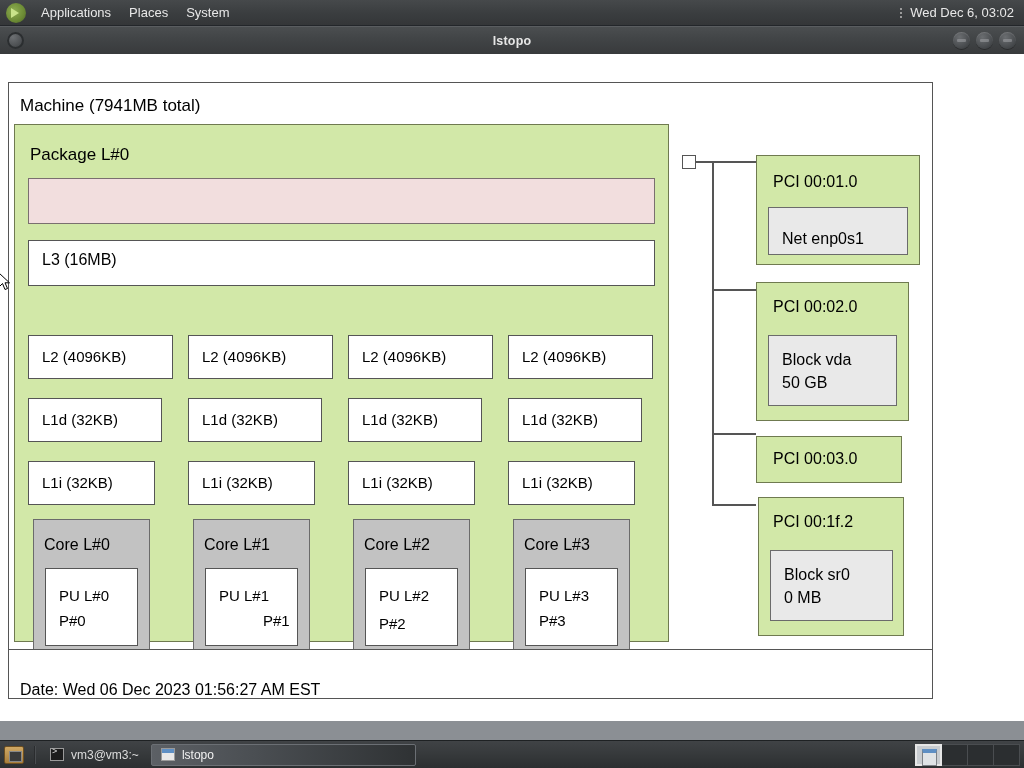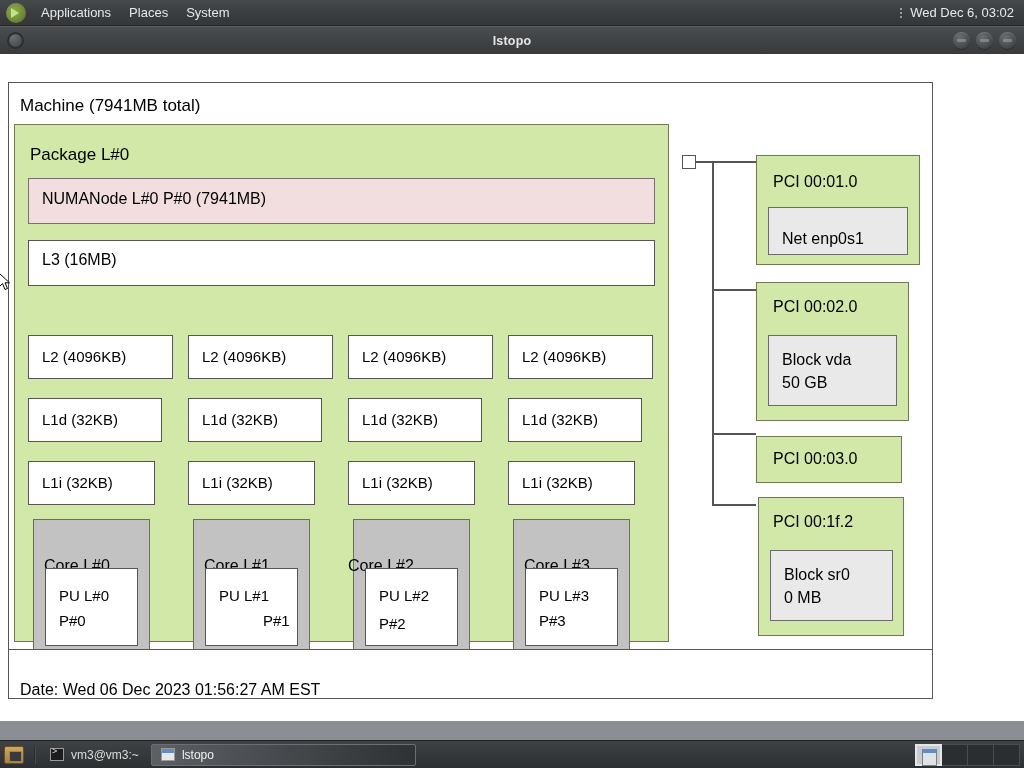--- a/index.html
+++ b/index.html
@@ -100,21 +100,21 @@
     background: #ffffff; border: 1px solid #555;
   }
   #l3-label { left: 42px; top: 197px; font-size: 16px; }
 
   .cache-box { background: #ffffff; border: 1px solid #555; position: absolute; }
   .cache-label { position: absolute; font-size: 15px; color: #000; white-space: pre; }
 
   .core-box {
     position: absolute; background: #c2c2c2; border: 1px solid #6b6b6b;
   }
-  .core-label { position: absolute; font-size: 16px; color: #000; margin-top: 21px; }
+  .core-label { position: absolute; font-size: 16px; color: #000; }
   .pu-box { position: absolute; background: #ffffff; border: 1px solid #555; }
   .pu-label { position: absolute; font-size: 15px; color: #000; line-height: 20px; text-align: right; }
 
   
   .tree-line { position: absolute; background: #555; }
   #io-root-square {
     position: absolute; left: 682px; top: 101px; width: 14px; height: 14px;
     background: #fff; border: 1px solid #555;
   }
   .pci-box { position: absolute; background: #d2e8a8; border: 1px solid #6f7a50; }
@@ -213,21 +213,20 @@
 
   <div id="canvas">
 
     <div class="box" id="machine-box"></div>
     <div class="lbl" id="machine-label">Machine (7941MB total)</div>
 
     <div class="box" id="package-box"></div>
     <div class="lbl" id="package-label">Package L#0</div>
 
     <div class="box" id="numa-box"></div>
-    <div class="lbl" id="numa-label">NUMANode L#0 P#0 (7941MB)</div>
 
     <div class="box" id="l3-box"></div>
     <div class="lbl" id="l3-label">L3 (16MB)</div>
 
     <div class="cache-box" style="left:28px;  top:281px; width:145px; height:44px;"></div>
     <div class="cache-label" style="left:42px; top:294px;">L2 (4096KB)</div>
     <div class="cache-box" style="left:188px; top:281px; width:145px; height:44px;"></div>
     <div class="cache-label" style="left:202px;top:294px;">L2 (4096KB)</div>
     <div class="cache-box" style="left:348px; top:281px; width:145px; height:44px;"></div>
     <div class="cache-label" style="left:362px;top:294px;">L2 (4096KB)</div>
@@ -258,21 +257,21 @@
     <div class="pu-label" style="left:59px;top:532px;">PU L#0</div>
     <div class="pu-label" style="left:59px;top:557px;">P#0</div>
 
     <div class="core-box" style="left:193px; top:465px; width:117px; height:141px;"></div>
     <div class="core-label" style="left:204px;top:482px;">Core L#1</div>
     <div class="pu-box" style="left:205px;top:514px; width:93px; height:78px;"></div>
     <div class="pu-label" style="left:219px;top:532px;">PU L#1</div>
     <div class="pu-label" style="left:219px;top:557px;margin-left:44px;">P#1</div>
 
     <div class="core-box" style="left:353px; top:465px; width:117px; height:141px;"></div>
-    <div class="core-label" style="left:348px;top:482px;">Core L#2</div>
+    <div class="core-label" style="left:364px;top:482px;">Core L#2</div>
     <div class="pu-box" style="left:365px;top:514px; width:93px; height:78px;"></div>
     <div class="pu-label" style="left:379px;top:532px;">PU L#2</div>
     <div class="pu-label" style="left:379px;top:560px;">P#2</div>
 
     <div class="core-box" style="left:513px; top:465px; width:117px; height:141px;"></div>
     <div class="core-label" style="left:524px;top:482px;">Core L#3</div>
     <div class="pu-box" style="left:525px;top:514px; width:93px; height:78px;"></div>
     <div class="pu-label" style="left:539px;top:532px;">PU L#3</div>
     <div class="pu-label" style="left:539px;top:557px;">P#3</div>
 

